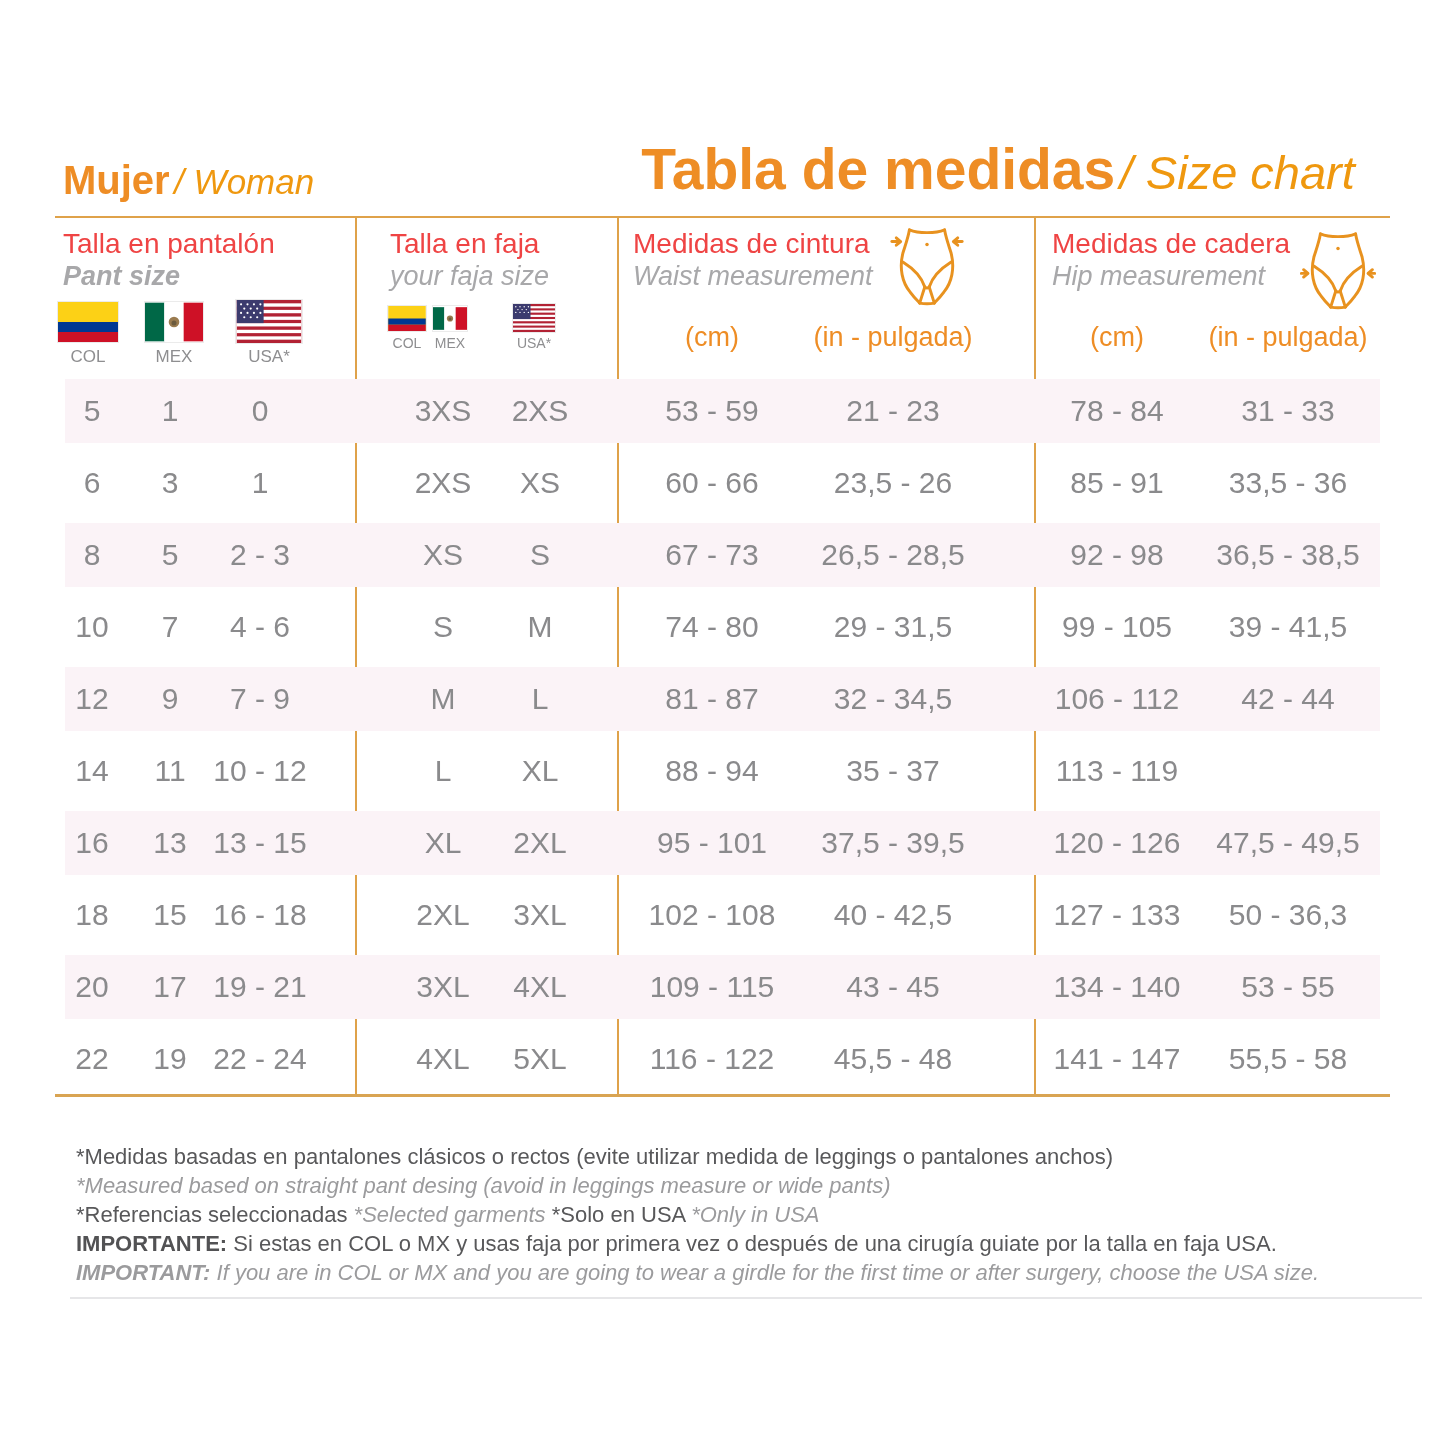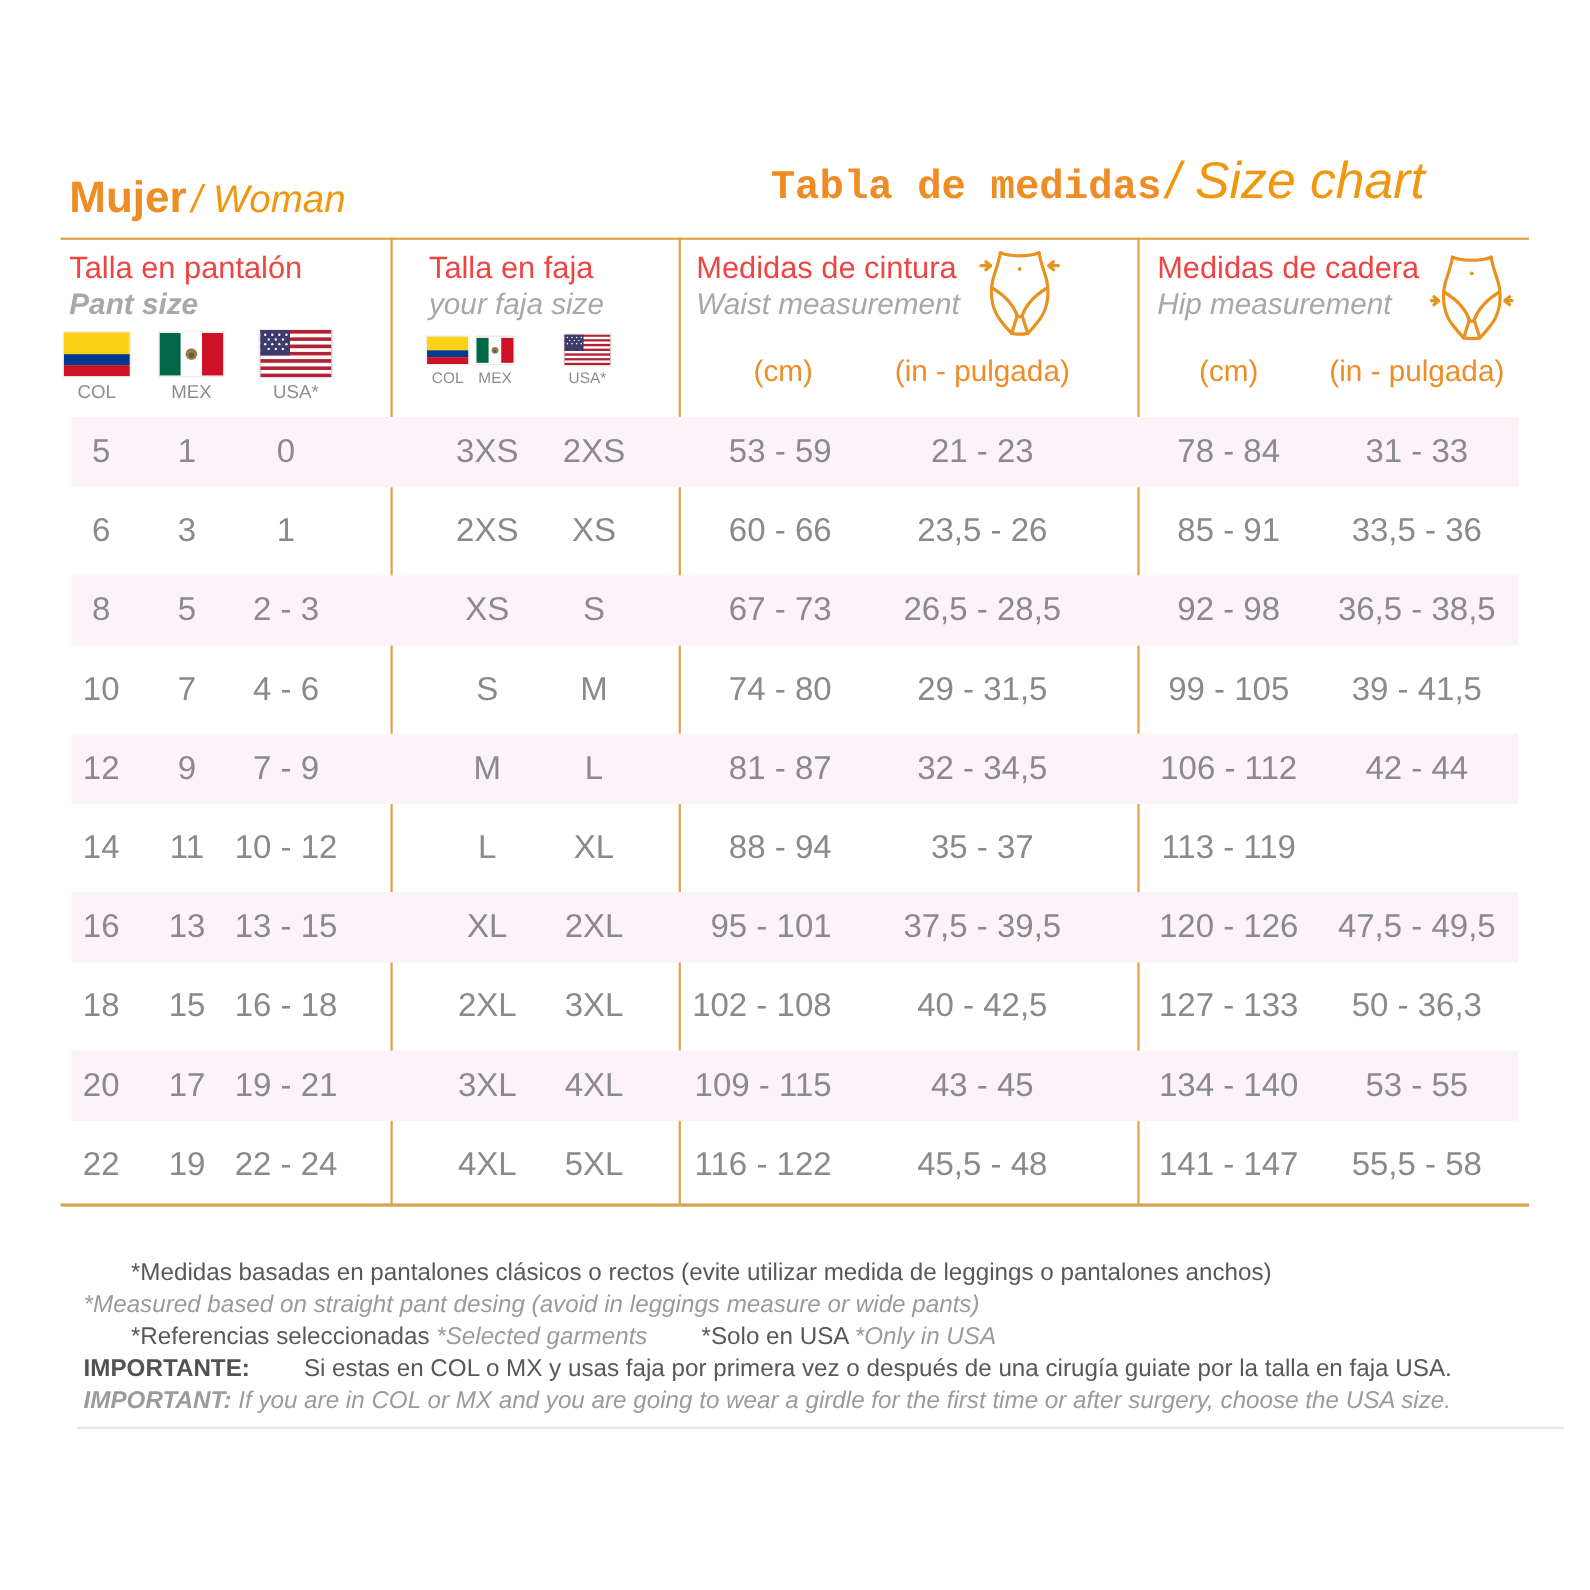--- a/index.html
+++ b/index.html
@@ -4,21 +4,21 @@
 <style>
   * { margin:0; padding:0; box-sizing:border-box; }
   body { background:#ffffff; font-family:"Liberation Sans", sans-serif; }
   .page { position:relative; width:1445px; height:1445px; background:#ffffff; overflow:hidden; }
 
   
   .left-title { position:absolute; left:63px; top:158px; white-space:nowrap; }
   .left-title .bold { font-size:40px; font-weight:bold; color:#EE8D25; }
   .left-title .sep, .left-title .ital { font-size:35px; font-style:italic; color:#EF980F; font-weight:400; }
   .main-title { position:absolute; left:598px; top:136px; width:800px; text-align:center; white-space:nowrap; }
-  .main-title .bold { font-size:37px; font-weight:bold; color:#EE8D25;font-family:Liberation Mono, monospace; }
+  .main-title .bold { font-size:57px; font-weight:bold; color:#EE8D25; }
   .main-title .sep, .main-title .ital { font-size:47px; font-style:italic; color:#EF980F; font-weight:400; }
 
   
   .h-rule-top { position:absolute; left:55px; top:216px; width:1335px; height:2px; background:#DFA24A; }
   .h-rule-bottom { position:absolute; left:55px; top:1094px; width:1335px; height:3px; background:#D9A452; }
   .v-rule { position:absolute; top:216px; height:880px; width:2px; background:#DFA24A; }
   .v1 { left:355px; } .v2 { left:617px; } .v3 { left:1034px; }
 
   
   .grp-title { position:absolute; top:228px; font-size:28px; color:#ef4444; white-space:nowrap; }
@@ -37,30 +37,30 @@
   
   .row { position:absolute; left:0; width:1445px; height:72px; }
   .row.pink::before { content:""; position:absolute; left:65px; width:1315px; top:4px; bottom:4px; background:#FBF3F7; }
   .cell { position:absolute; top:0; height:72px; line-height:72px; text-align:center;
           font-size:30px; color:#8A8A8C; white-space:nowrap; }
   .c-p0 { left:52px;  width:80px; }
   .c-p1 { left:130px; width:80px; }
   .c-p2 { left:210px; width:100px; }
   .c-f0 { left:393px; width:100px; }
   .c-f1 { left:490px; width:100px; }
-  .c-wc { left:596px; width:160px;text-align:right; }
+  .c-wc { left:632px; width:160px; }
   .c-wi { left:773px; width:240px; }
   .c-hc { left:1032px; width:170px; }
   .c-hi { left:1168px; width:240px; }
 
   
   .notes { position:absolute; left:76px; top:1142px; width:1320px; font-size:22px; line-height:29px; color:#58585A; }
   .note-line { white-space:nowrap; }
   .g-ital { color:#9B9B9D; font-style:italic; }
-  .dark { color:#58585A;margin-left:43px; }
+  .dark { color:#58585A; }
   .bold-dark { font-weight:bold; color:#525254; }
   .bold-ital { font-weight:bold; font-style:italic; color:#9B9B9D; }
   .h-rule-footer { position:absolute; left:70px; top:1297px; width:1352px; height:2px; background:#E6E6E8; }
 </style>
 </head>
 <body>
 
 <div class="page">
 
   <div class="left-title">

